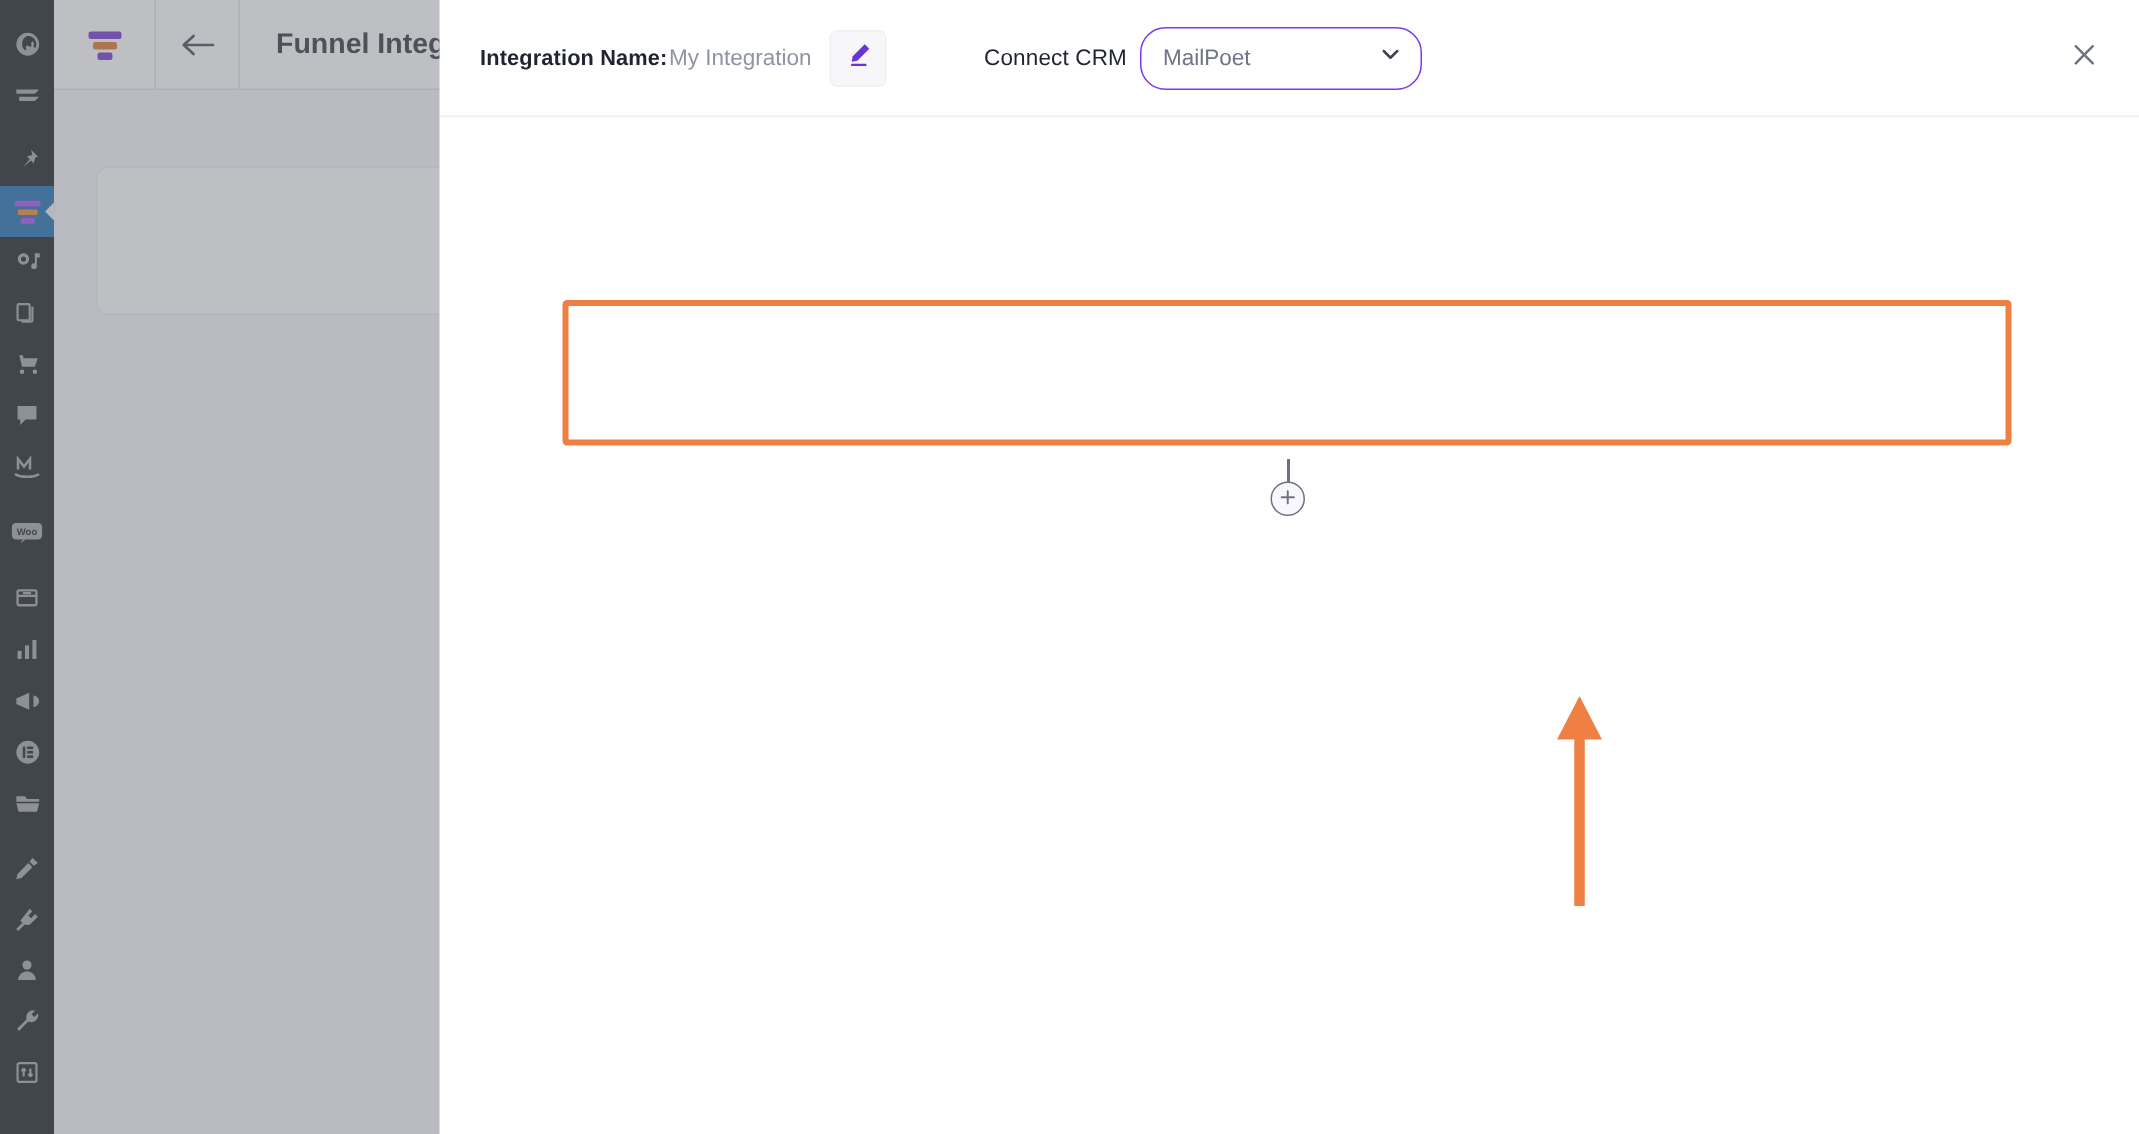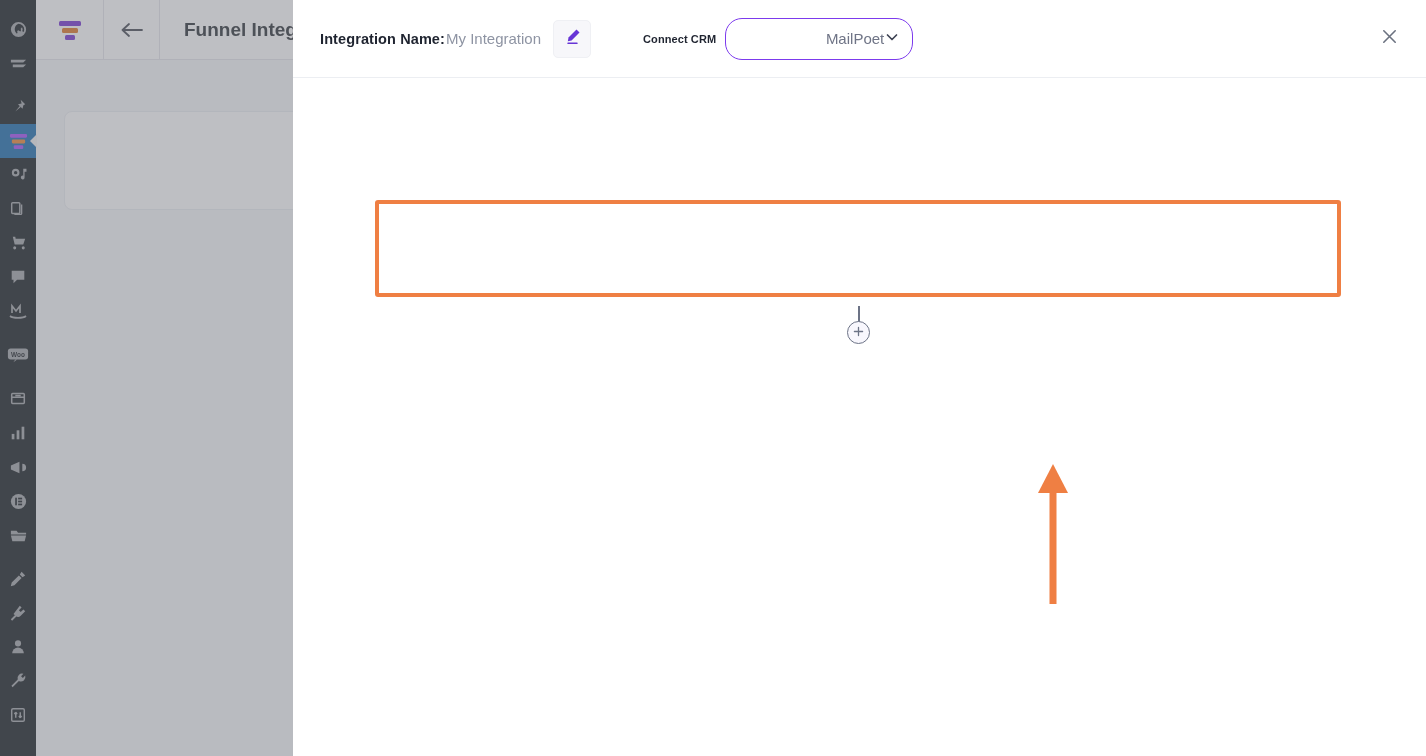--- a/index.html
+++ b/index.html
@@ -100,41 +100,40 @@
     z-index: 20;
     display: flex; flex-direction: column;
   }
 
   .modal-header {
     height: 78px; flex: 0 0 78px;
     border-bottom: 1px solid #eceef2;
     display: flex; align-items: center;
     padding: 0 1px 0 27px;
     position: relative;
-    text-align: right;
   }
   .lbl-integration-name {
     font-size: 14.5px; font-weight: bold; color: #1f2430;
     letter-spacing: .1px;
   }
   .val-integration-name {
     font-size: 15px; color: #8e94a3;
     margin-left: 1px; margin-right: 12px;
   }
   .edit-btn {
     width: 38px; height: 38px;
     background: #f7f7fa;
     border: 1px solid #eff0f4;
     border-radius: 5px;
     display: flex; align-items: center; justify-content: center;
     cursor: pointer;
   }
   .lbl-connect-crm {
-    font-size: 11px; font-weight: bold; color: #1f2430;
-    margin-left: 52px; margin-right: 9px;
+    font-size: 15px; font-weight: normal; color: #1f2430;
+    margin-left: 65px; margin-right: 9px;
     letter-spacing: .1px;
   }
   .crm-select {
     width: 188px; height: 42px;
     border: 1.6px solid #7c3aed;
     border-radius: 17px;
     background: #fff;
     display: flex; align-items: center;
     padding: 0 12px 0 14px;
     cursor: pointer;

